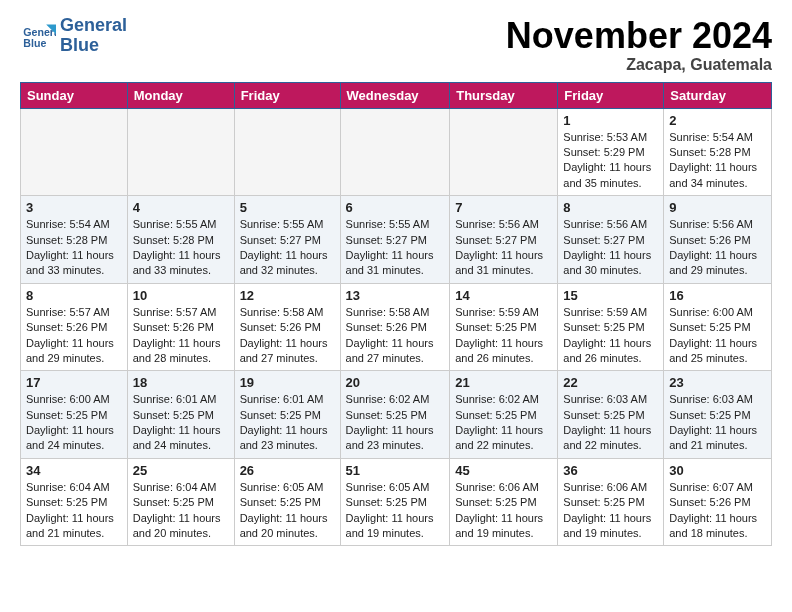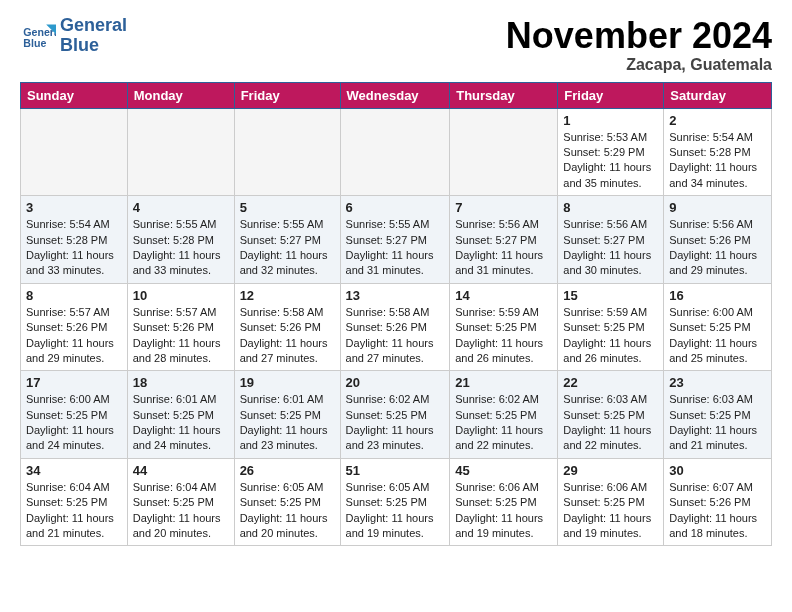--- a/index.html
+++ b/index.html
@@ -242,37 +242,37 @@
             <span class="day-num">23</span>
             <div class="day-info">Sunrise: 6:03 AM<br>Sunset: 5:25 PM<br>Daylight: 11 hours<br>and 21 minutes.</div>
           </td>
         </tr>
         <tr class="row-odd">
           <td>
             <span class="day-num">34</span>
             <div class="day-info">Sunrise: 6:04 AM<br>Sunset: 5:25 PM<br>Daylight: 11 hours<br>and 21 minutes.</div>
           </td>
           <td>
-            <span class="day-num">44</span>
+            <span class="day-num">25</span>
             <div class="day-info">Sunrise: 6:04 AM<br>Sunset: 5:25 PM<br>Daylight: 11 hours<br>and 20 minutes.</div>
           </td>
           <td>
             <span class="day-num">26</span>
             <div class="day-info">Sunrise: 6:05 AM<br>Sunset: 5:25 PM<br>Daylight: 11 hours<br>and 20 minutes.</div>
           </td>
           <td>
             <span class="day-num">51</span>
             <div class="day-info">Sunrise: 6:05 AM<br>Sunset: 5:25 PM<br>Daylight: 11 hours<br>and 19 minutes.</div>
           </td>
           <td>
             <span class="day-num">45</span>
             <div class="day-info">Sunrise: 6:06 AM<br>Sunset: 5:25 PM<br>Daylight: 11 hours<br>and 19 minutes.</div>
           </td>
           <td>
-            <span class="day-num">29</span>
+            <span class="day-num">36</span>
             <div class="day-info">Sunrise: 6:06 AM<br>Sunset: 5:25 PM<br>Daylight: 11 hours<br>and 19 minutes.</div>
           </td>
           <td>
             <span class="day-num">30</span>
             <div class="day-info">Sunrise: 6:07 AM<br>Sunset: 5:26 PM<br>Daylight: 11 hours<br>and 18 minutes.</div>
           </td>
         </tr>
       </tbody>
   </table>
 </div>

